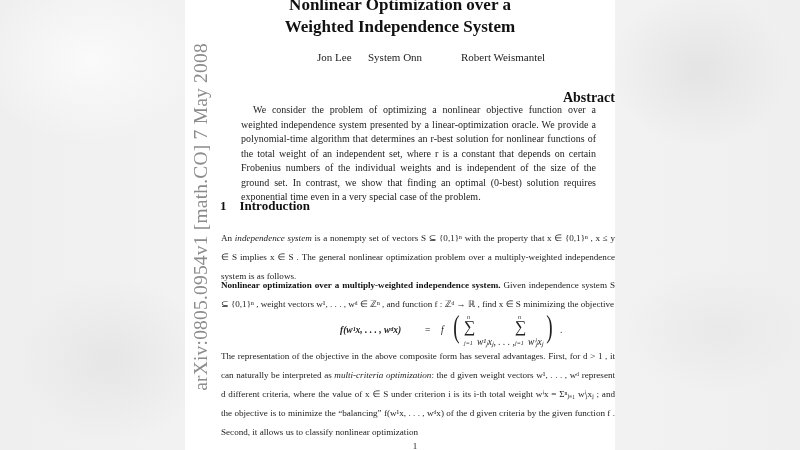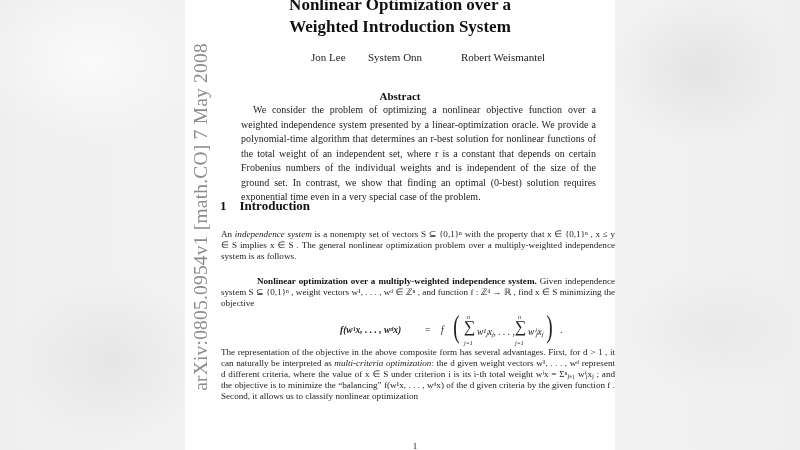--- a/index.html
+++ b/index.html
@@ -33,78 +33,78 @@
     font-family: "Liberation Serif", serif; font-weight: bold; font-size: 17px; color: #111;
   }
   .title.l1 { top: -5px; }
   .title.l2 { top: 17px; }
   .authors {
     position: absolute; top: 51px; left: 185px; width: 430px;
     font-family: "Liberation Serif", serif; font-size: 11px; color: #222;
   }
   .authors span { position: absolute; white-space: nowrap; }
   .abstract-heading {
-    position: absolute; top: 90px; left: 185px; width: 430px; text-align: center;
-    font-family: "Liberation Serif", serif; font-weight: bold; font-size: 11px; color: #111;
+    position: absolute; top: 90px; left: 185px; width: 430px; text-align: right;
+    font-family: "Liberation Serif", serif; font-weight: bold; font-size: 14px; color: #111;
   }
   .abstract-body {
     position: absolute; top: 103px; left: 241px; width: 355px;
     font-family: "Liberation Serif", serif; font-size: 10px; line-height: 14.5px;
     text-align: justify; text-indent: 12px; color: #222;
   }
   .section-heading {
     position: absolute; top: 198px; left: 220px;
     font-family: "Liberation Serif", serif; font-weight: bold; font-size: 13px; color: #111;
   }
   .section-heading .num { margin-right: 13px; }
   .para {
     position: absolute; left: 221px; width: 394px;
-    font-family: "Liberation Serif", serif; font-size: 9.1px; line-height: 11px;
+    font-family: "Liberation Serif", serif; font-size: 9.1px; line-height: 19px;
     text-align: justify; color: #222;
   }
   .para.p1 { top: 229px; }
   .para.p2 { top: 276px; }
   .para.p3 { top: 347px; }
-  .para b { color: #111; margin-left: 36px; }
+  .para b { color: #111; }
   .para i { font-style: italic; }
   .formula {
     position: absolute; top: 312px; left: 340px; width: 260px; height: 40px;
     font-family: "Liberation Serif", serif; font-size: 9.5px; color: #222;
   }
   .formula .lhs { position: absolute; left: 0; top: 13px; font-style: italic; white-space: nowrap; font-weight: bold; }
   .formula .eq { position: absolute; left: 85px; top: 13px; }
   .formula .f { position: absolute; left: 101px; top: 13px; font-style: italic; }
   .formula .paren { position: absolute; top: -2px; font-size: 32px; line-height: 32px; transform: scaleX(0.6); }
   .formula .paren.l { left: 111px; }
   .formula .paren.r { left: 198px; }
   .formula .sum { position: absolute; top: 6px; font-size: 16px; }
   .formula .sum.s1 { left: 124px; }
   .formula .sum.s2 { left: 175px; }
   .formula .lim { position: absolute; font-size: 6px; font-style: italic; }
-  .formula .term { position: absolute; top: 13px; font-style: italic; white-space: nowrap; font-family: Liberation Serif, serif; }
+  .formula .term { position: absolute; top: 23px; font-style: italic; white-space: nowrap; font-family: Liberation Serif, serif; }
   .formula .dot { position: absolute; left: 215px; top: 13px; }
   .page-number {
     position: absolute; top: 441px; left: 410px; width: 10px; text-align: center;
     font-family: "Liberation Serif", serif; font-size: 9px; color: #222;
   }
 </style>
 </head>
 <body>
 
 <div class="page"></div>
 
 <div class="arxiv-stamp">
   <span>arXiv:0805.0954v1  [math.CO]  7 May 2008</span>
 </div>
 
 <div class="title l1">Nonlinear Optimization over a</div>
-<div class="title l2">Weighted Introduction System</div>
+<div class="title l2">Weighted Independence System</div>
 
 <div class="authors">
-  <span style="left:126px">Jon Lee</span>
+  <span style="left:132px">Jon Lee</span>
   <span style="left:183px">System Onn</span>
   <span style="left:276px">Robert Weismantel</span>
 </div>
 
 <div class="abstract-heading">Abstract</div>
 <div class="abstract-body">We consider the problem of optimizing a nonlinear objective function over a weighted independence system presented by a linear-optimization oracle. We provide a polynomial-time algorithm that determines an r-best solution for nonlinear functions of the total weight of an independent set, where r is a constant that depends on certain Frobenius numbers of the individual weights and is independent of the size of the ground set. In contrast, we show that finding an optimal (0-best) solution requires exponential time even in a very special case of the problem.</div>
 
 <div class="section-heading">
   <span class="num">1</span><span>Introduction</span>
 </div>

